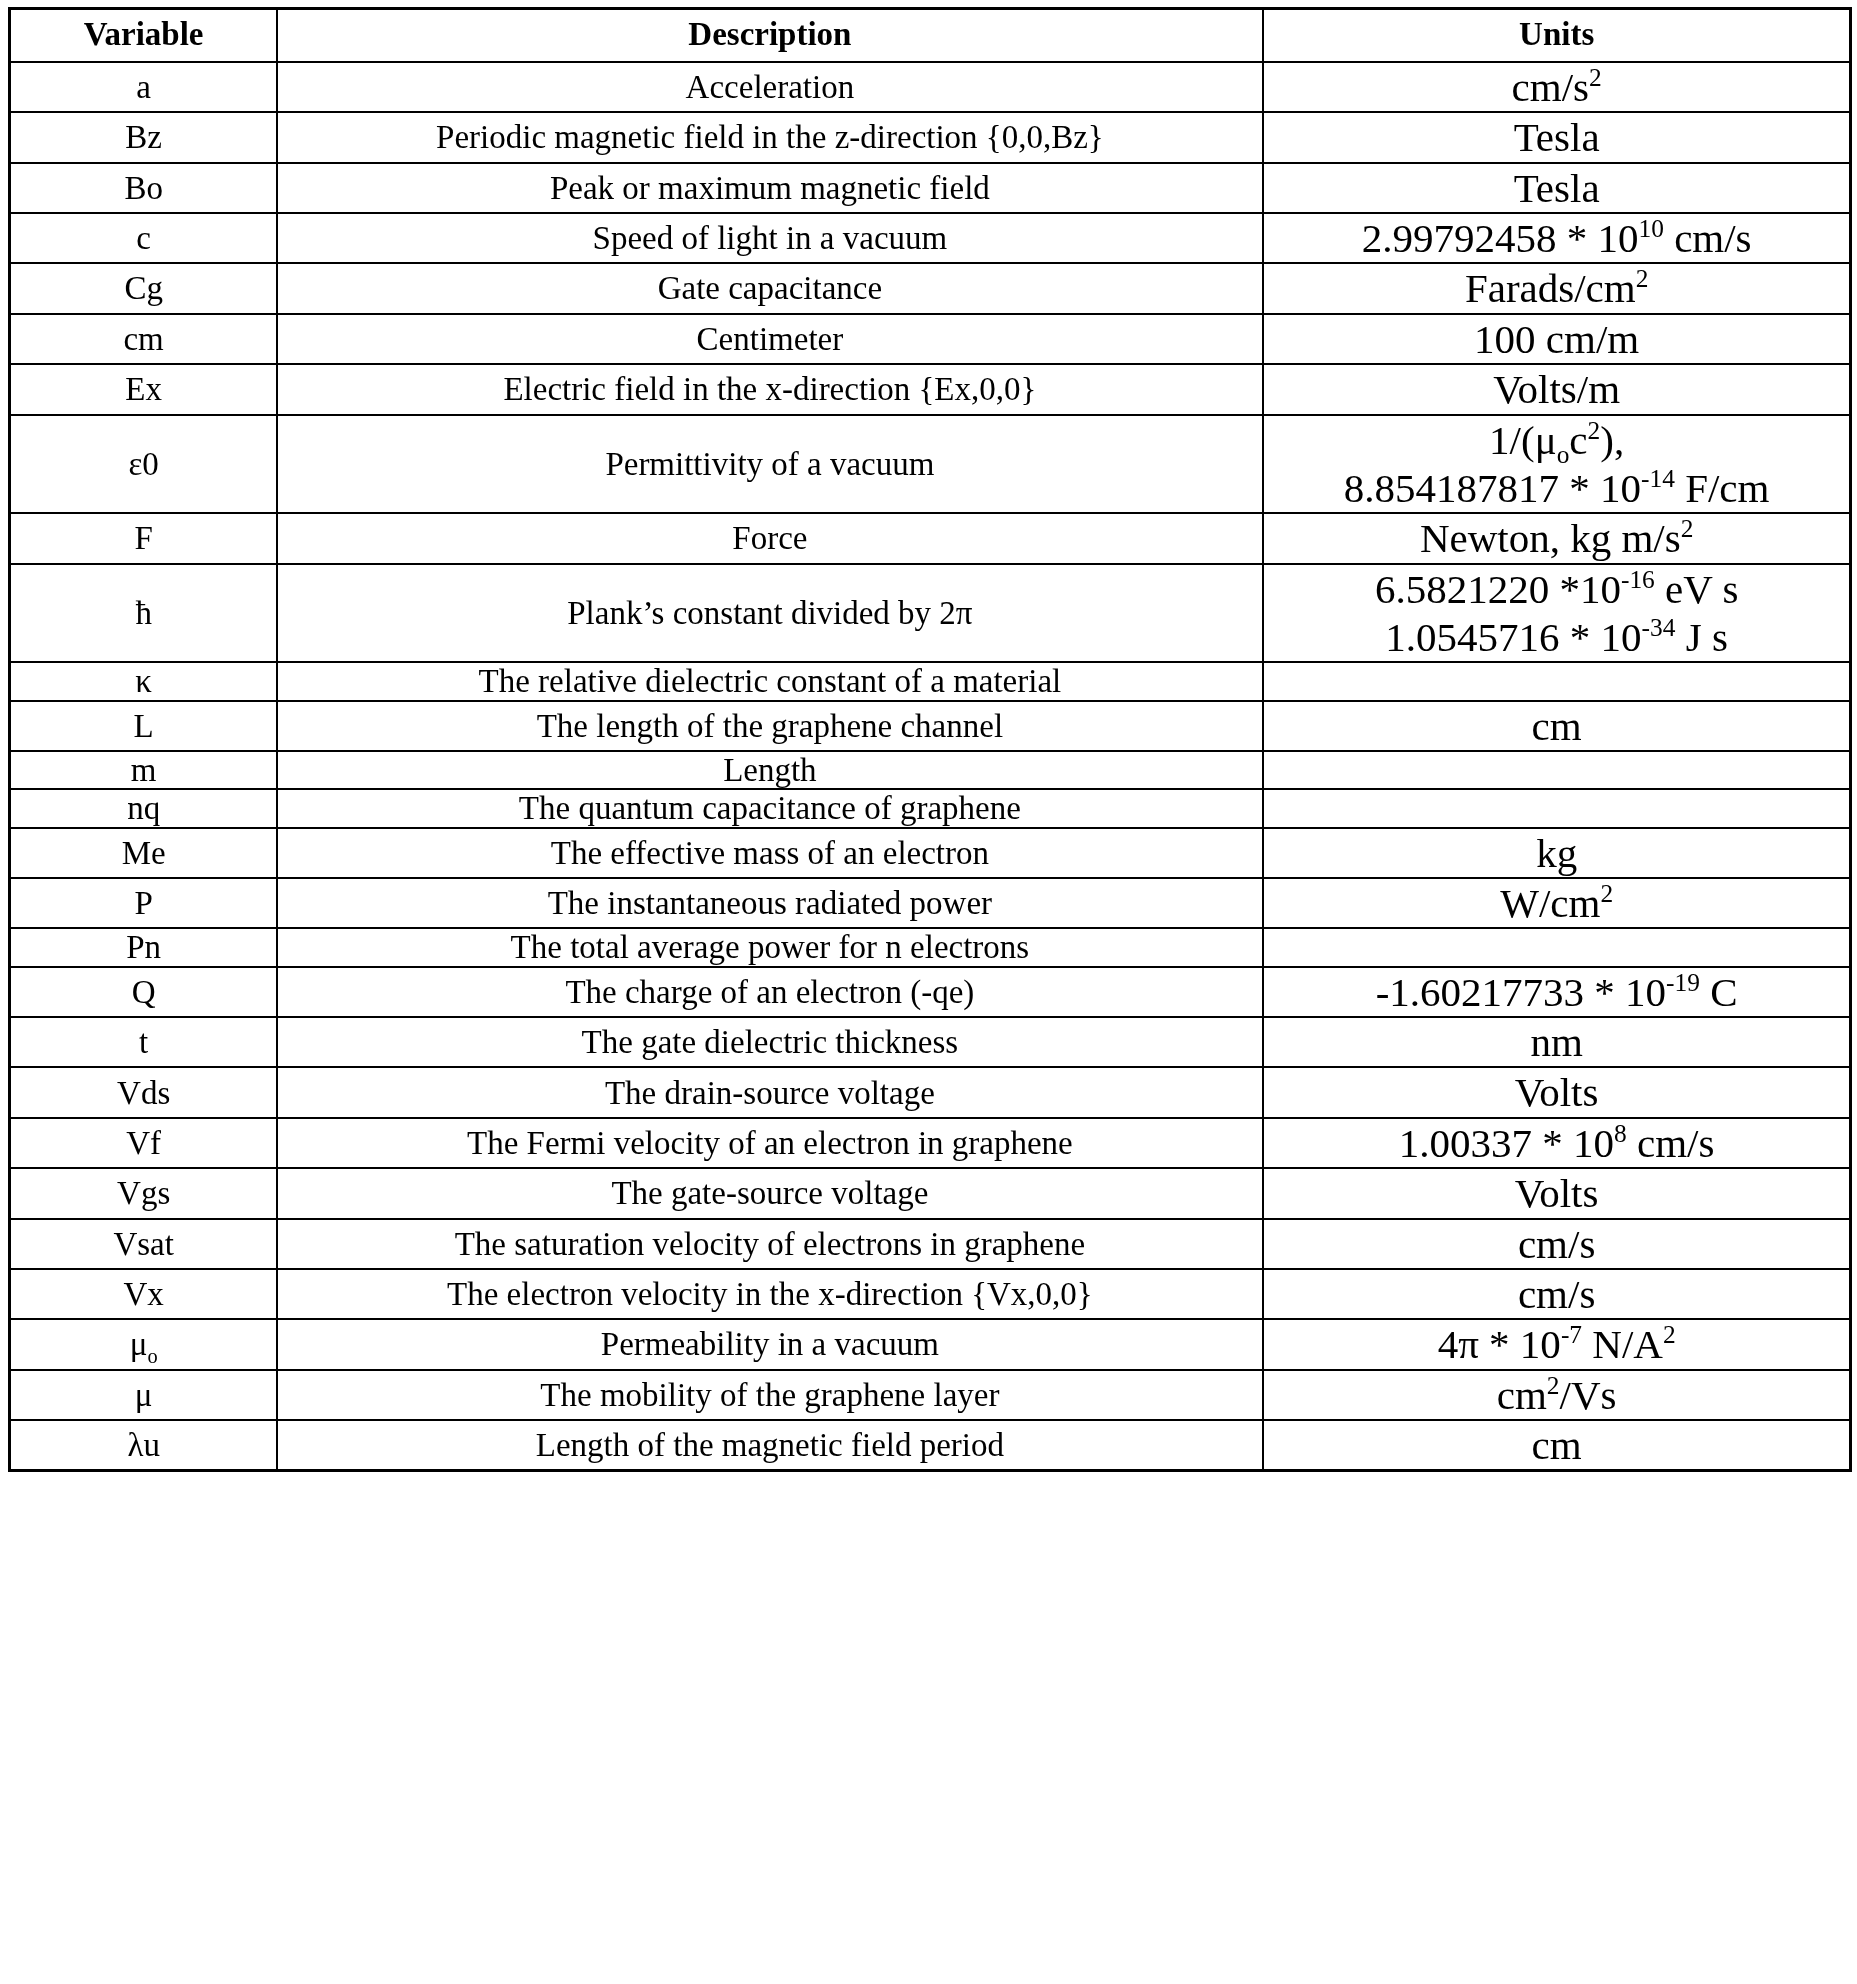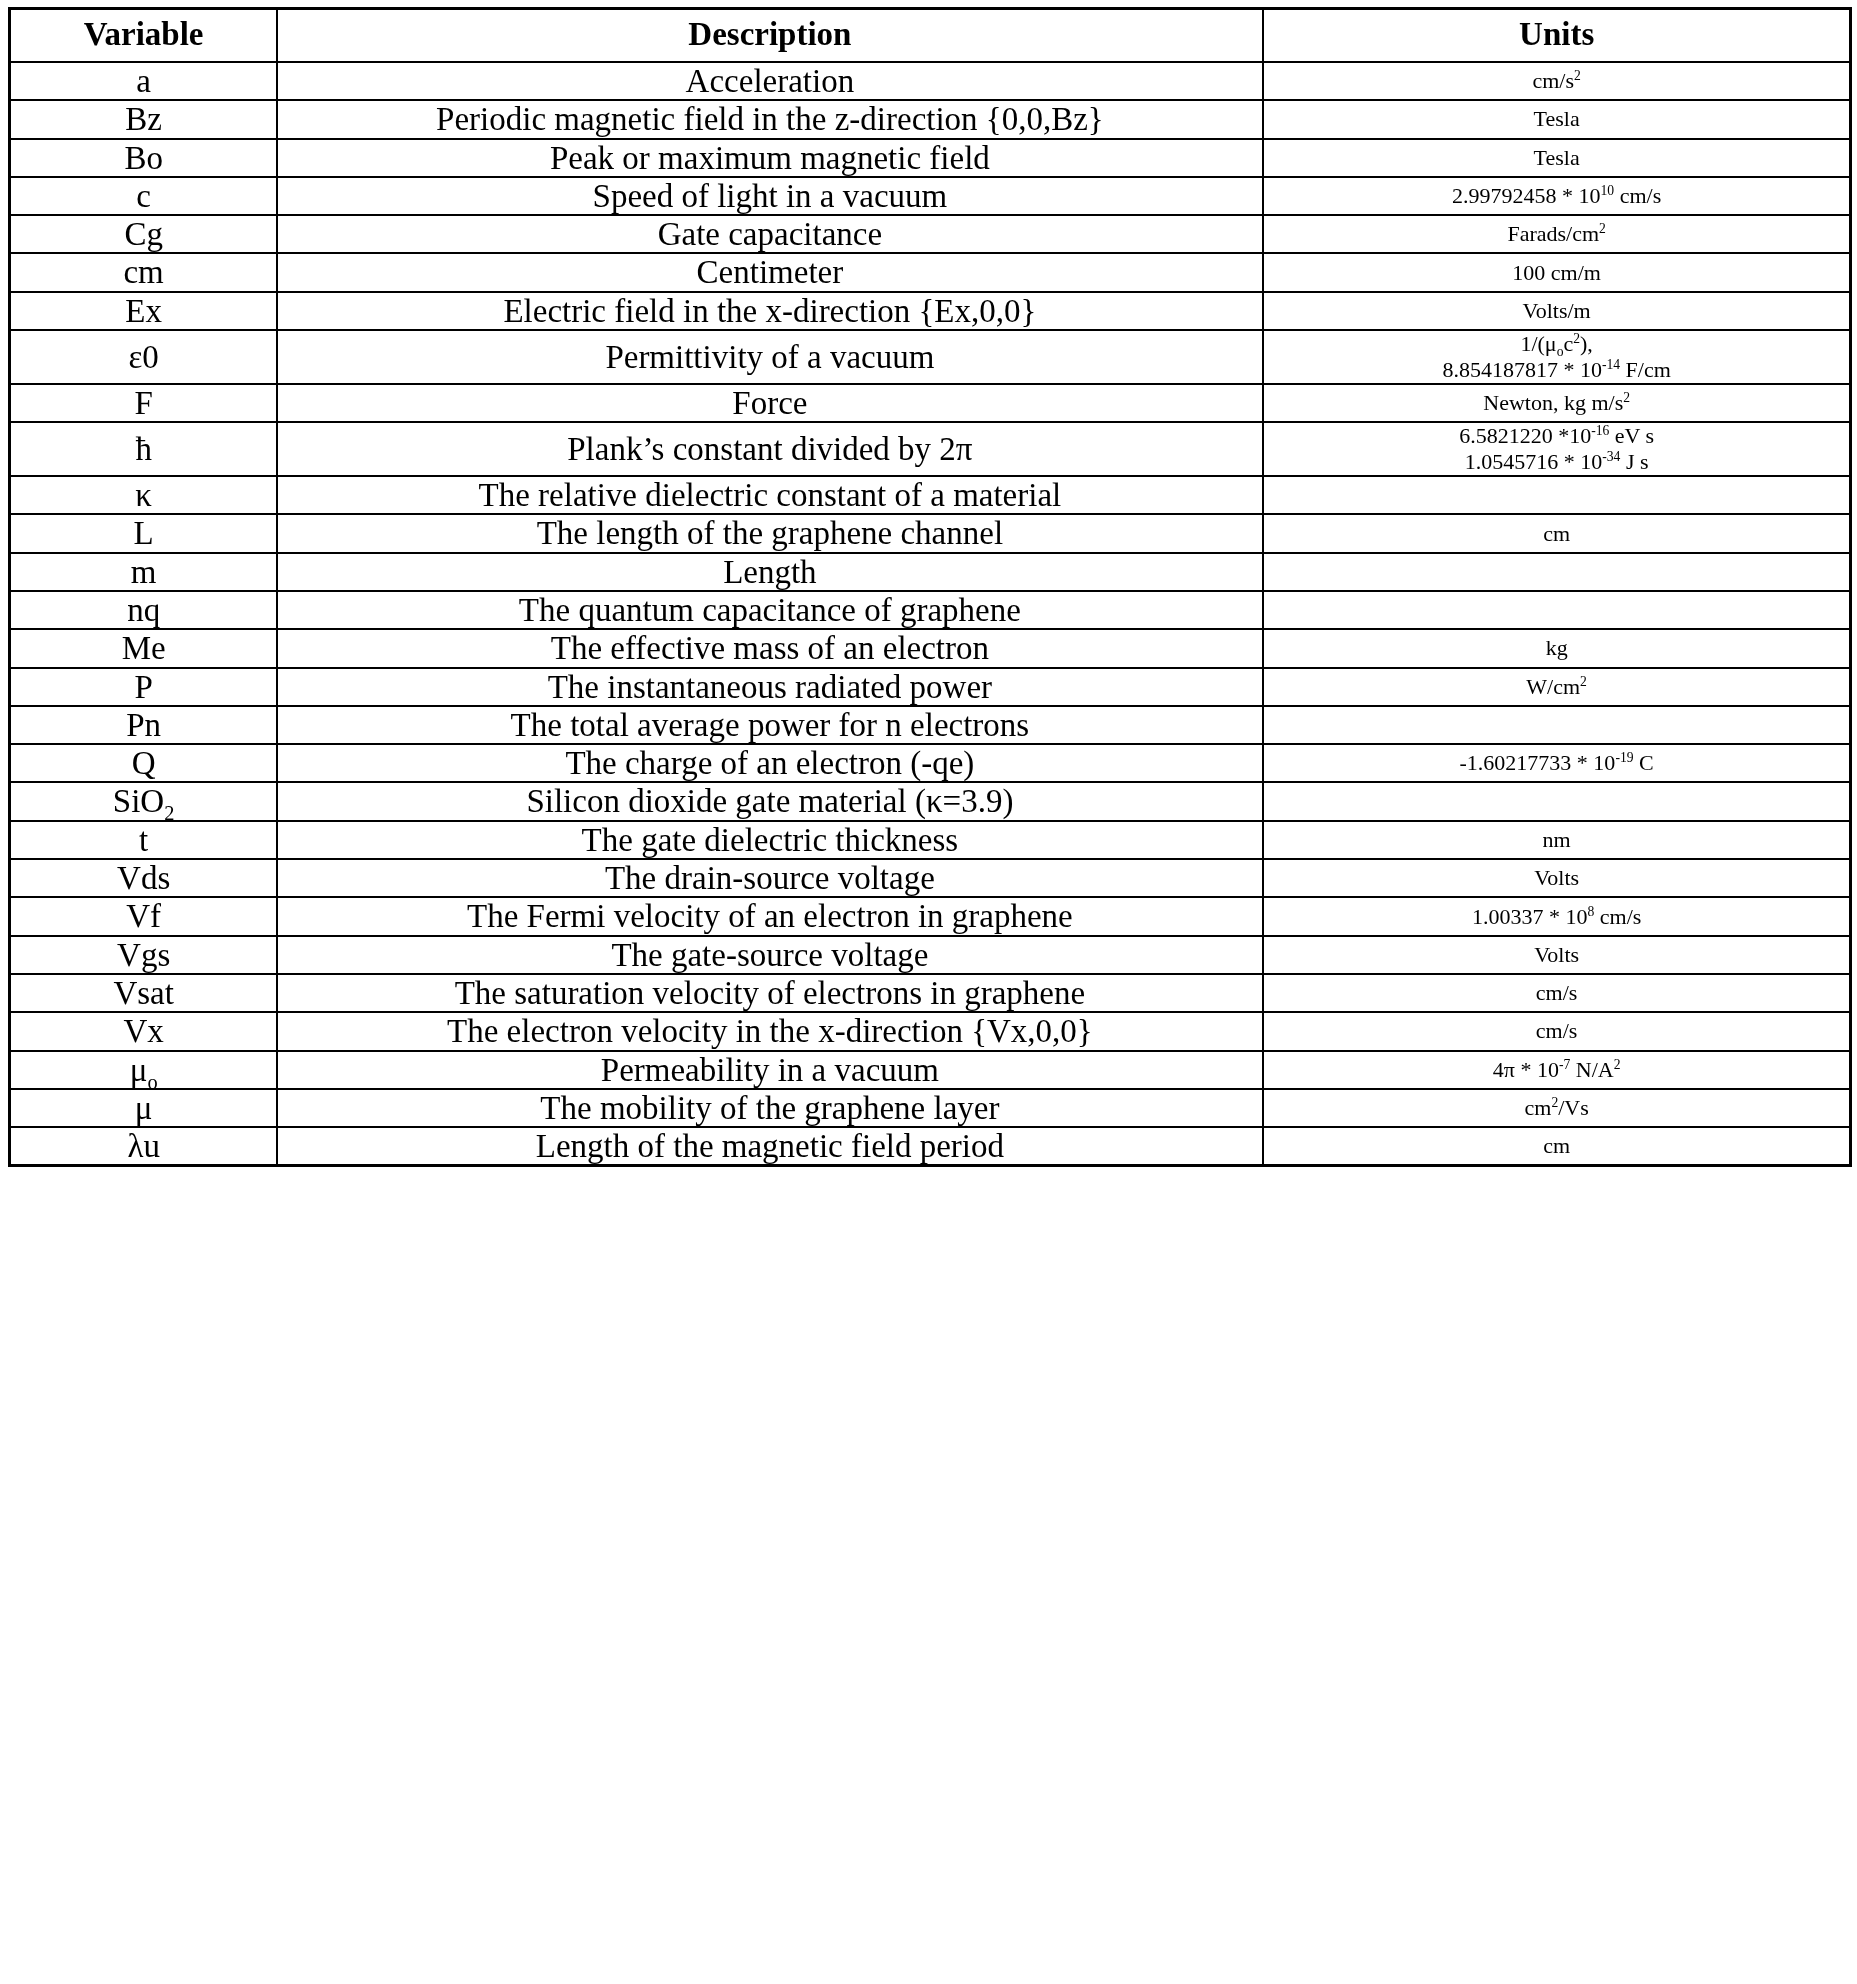--- a/index.html
+++ b/index.html
@@ -50,21 +50,21 @@
     white-space: nowrap;
   }
   td.desc {
     text-align: center;
     font-size: 33px;
     line-height: 1.1;
     padding: 5.6px 4.7px 6.5px 12px;
   }
   td.units {
     text-align: center;
-    font-size: 22px;
+    font-size: 41px;
     line-height: 1.18;
     padding: 5.6px 3.7px 6.5px 3.7px;
   }
   td.units .line2 { display: block; }
   sup { font-size: 0.62em; vertical-align: super; line-height: 0; }
   sub { font-size: 0.62em; vertical-align: sub; line-height: 0; }
 </style>
 </head>
 <body>
 
@@ -167,25 +167,20 @@
           <td class="var">Pn</td>
           <td class="desc">The total average power for n electrons</td>
           <td class="units"></td>
         </tr>
         <tr>
           <td class="var">Q</td>
           <td class="desc">The charge of an electron (-qe)</td>
           <td class="units">-1.60217733 * 10<sup>-19</sup> C</td>
         </tr>
         <tr>
-          <td class="var">SiO<sub>2</sub></td>
-          <td class="desc">Silicon dioxide gate material (κ=3.9)</td>
-          <td class="units"></td>
-        </tr>
-        <tr>
           <td class="var">t</td>
           <td class="desc">The gate dielectric thickness</td>
           <td class="units">nm</td>
         </tr>
         <tr>
           <td class="var">Vds</td>
           <td class="desc">The drain-source voltage</td>
           <td class="units">Volts</td>
         </tr>
         <tr>

